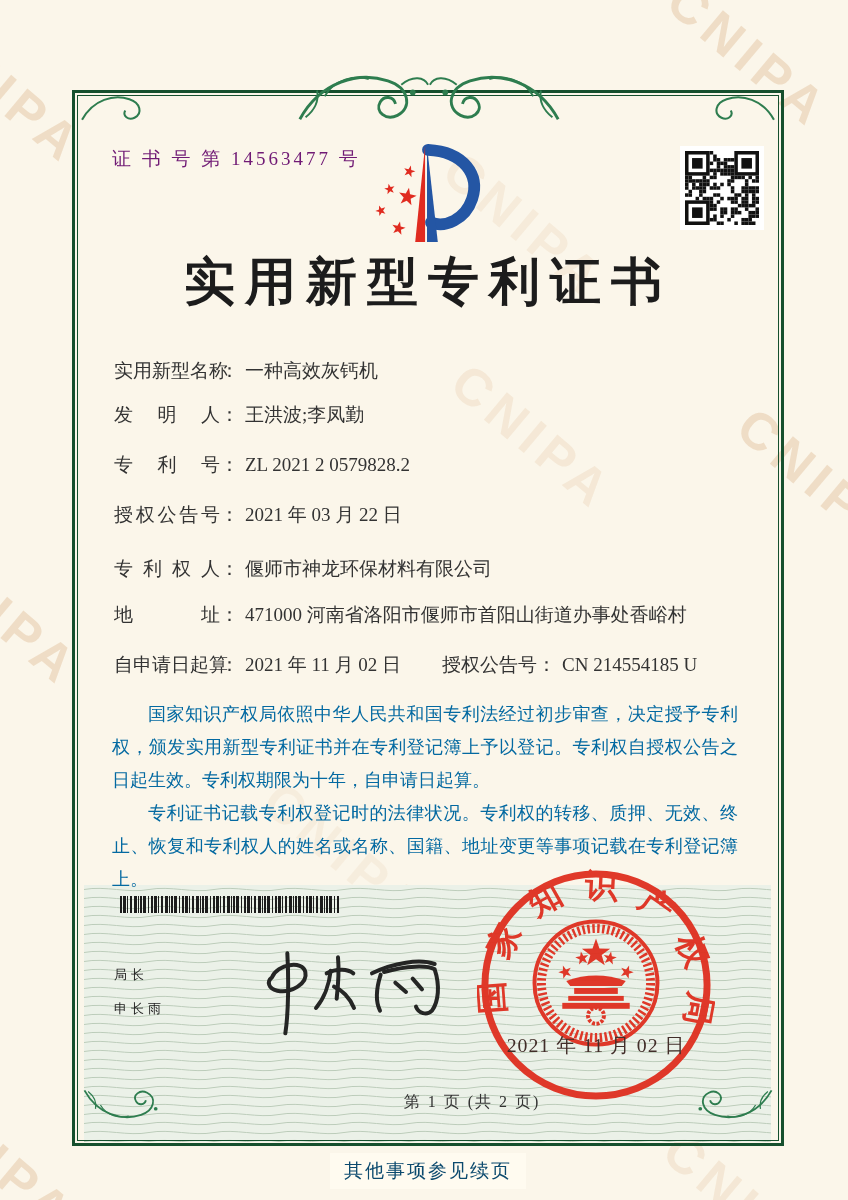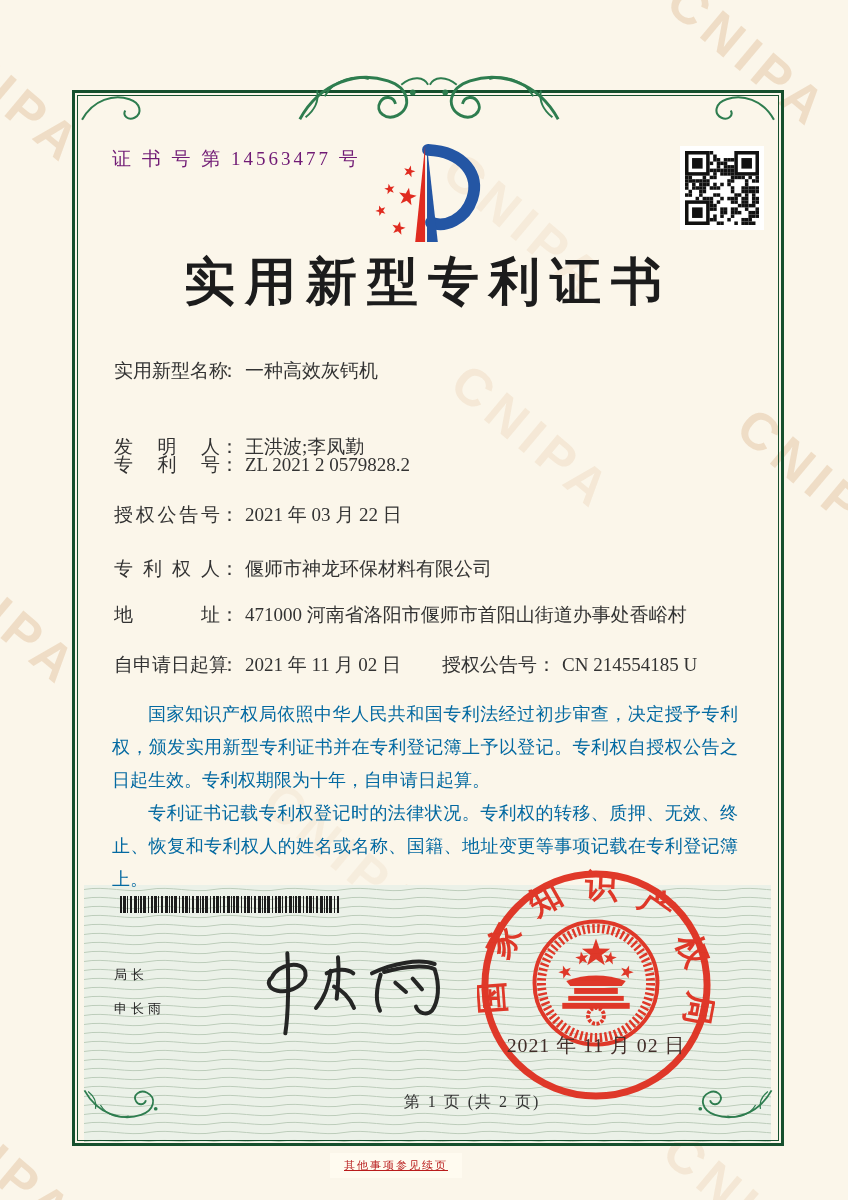--- a/index.html
+++ b/index.html
@@ -47,22 +47,22 @@
   .officer{position:absolute;left:114px;top:966px;font-size:13px;color:#222;}
   .officer div{margin-bottom:16px;letter-spacing:4px;}
 
   .signature{position:absolute;left:252px;top:938px;}
 
   .seal{position:absolute;left:477px;top:866px;opacity:.95;}
 
   .page-footer{position:absolute;left:72px;top:1092px;width:800px;text-align:center;
                font-size:16px;letter-spacing:2px;color:#333;}
 
-  .cont-note{position:absolute;left:330px;top:1153px;font-size:11px;letter-spacing:2px;
-             color:#b91c1c;background:#fffbf0;padding:5px 14px;text-decoration:underline;}
+  .cont-note{position:absolute;left:330px;top:1153px;font-size:19px;letter-spacing:2px;
+             color:#0c4a6e;background:#fffbf0;padding:5px 14px;}
 </style>
 </head>
 <body>
 
 <div class="page">
 
   <div class="wm" style="left:-52px;top:6px;">CNIPA</div>
   <div class="wm" style="left:694px;top:-30px;">CNIPA</div>
   <div class="wm" style="left:470px;top:140px;opacity:.45;">CNIPA</div>
   <div class="wm" style="left:478px;top:352px;opacity:.55;">CNIPA</div>
@@ -316,21 +316,21 @@
         <rect x="66.95238095238095" y="70.47619047619048" width="3.5238095238095237" height="3.5238095238095237" fill="#111"></rect>
       </svg>
   </div>
 
   <div class="title">实用新型专利证书</div>
 
   <div class="rows">
     <div class="row" style="top:358px;">
       <span class="lbl">实用新型名称</span><span class="colon">：</span><span class="val">一种高效灰钙机</span>
     </div>
-    <div class="row" style="top:402px;margin-top:32px;">
+    <div class="row" style="top:402px;">
       <span class="lbl">发明人</span><span class="colon">：</span><span class="val">王洪波;李凤勤</span>
     </div>
     <div class="row" style="top:452px;">
       <span class="lbl">专利号</span><span class="colon">：</span><span class="val">ZL 2021 2 0579828.2</span>
     </div>
     <div class="row" style="top:502px;">
       <span class="lbl">授权公告号</span><span class="colon">：</span><span class="val">2021 年 03 月 22 日</span>
     </div>
     <div class="row" style="top:556px;">
       <span class="lbl">专利权人</span><span class="colon">：</span><span class="val">偃师市神龙环保材料有限公司</span>

